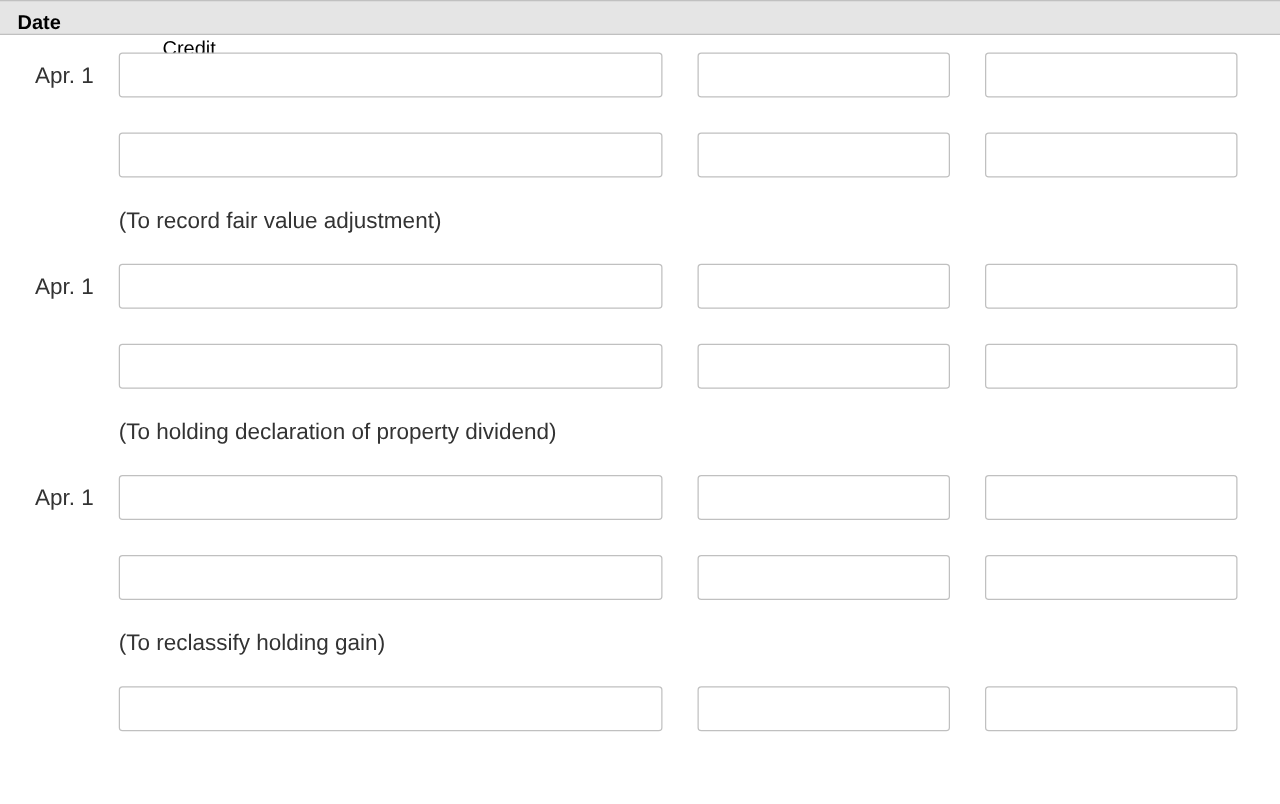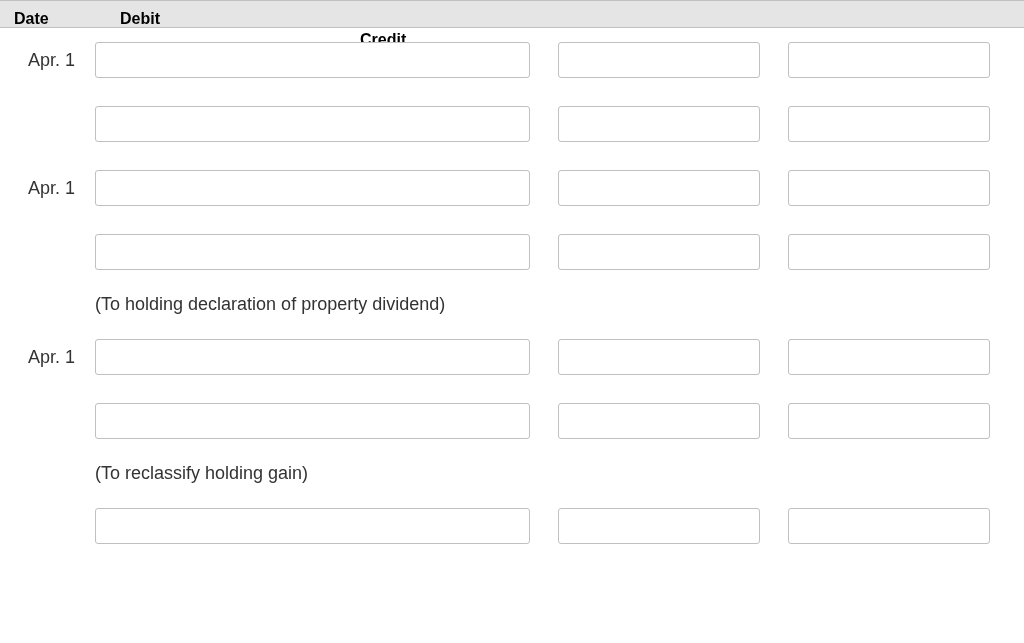--- a/index.html
+++ b/index.html
@@ -37,21 +37,21 @@
     }
     .col-debit {
       width: 230px;
       padding-left: 40px;
       font-weight: 700;
       color: #000;
     }
     .col-credit {
       width: 230px;
       padding-left: 50px;
-      font-weight: 700;
+      font-weight: 400;
       color: #000;
       margin-top: 41px;
     }
     .entry-row {
       display: flex;
       align-items: center;
       padding: 14px 0;
     }
     .date-cell {
       width: 80px;
@@ -92,36 +92,38 @@
       margin-left: 95px;
       color: #333;
       font-size: 18px;
     }
   </style>
 </head>
 <body>
 
 <div class="header-row">
   <div class="col-date">Date</div>
-  <div class="col-debit">Debit</div>
   <div class="col-credit">Credit</div>
 </div>
 
 <div id="entries-container">
     <div class="entry-row">
       <div class="date-cell">Apr. 1</div>
       <div class="account-cell"><input type="text" class="text-input" style=""></div>
       <div class="debit-cell"><input type="text" class="text-input" style=""></div>
       <div class="credit-cell"><input type="text" class="text-input" style=""></div>
     </div>
     <div class="entry-row">
       <div class="date-cell"></div>
       <div class="account-cell"><input type="text" class="text-input" style=""></div>
       <div class="debit-cell"><input type="text" class="text-input" style=""></div>
       <div class="credit-cell"><input type="text" class="text-input" style=""></div>
+    </div>
+    <div class="explanation-row">
+      <div class="explanation-cell">(To record fair value adjustment)</div>
     </div>
     <div class="entry-row">
       <div class="date-cell">Apr. 1</div>
       <div class="account-cell"><input type="text" class="text-input" style=""></div>
       <div class="debit-cell"><input type="text" class="text-input" style=""></div>
       <div class="credit-cell"><input type="text" class="text-input" style=""></div>
     </div>
     <div class="entry-row">
       <div class="date-cell"></div>
       <div class="account-cell"><input type="text" class="text-input" style=""></div>

